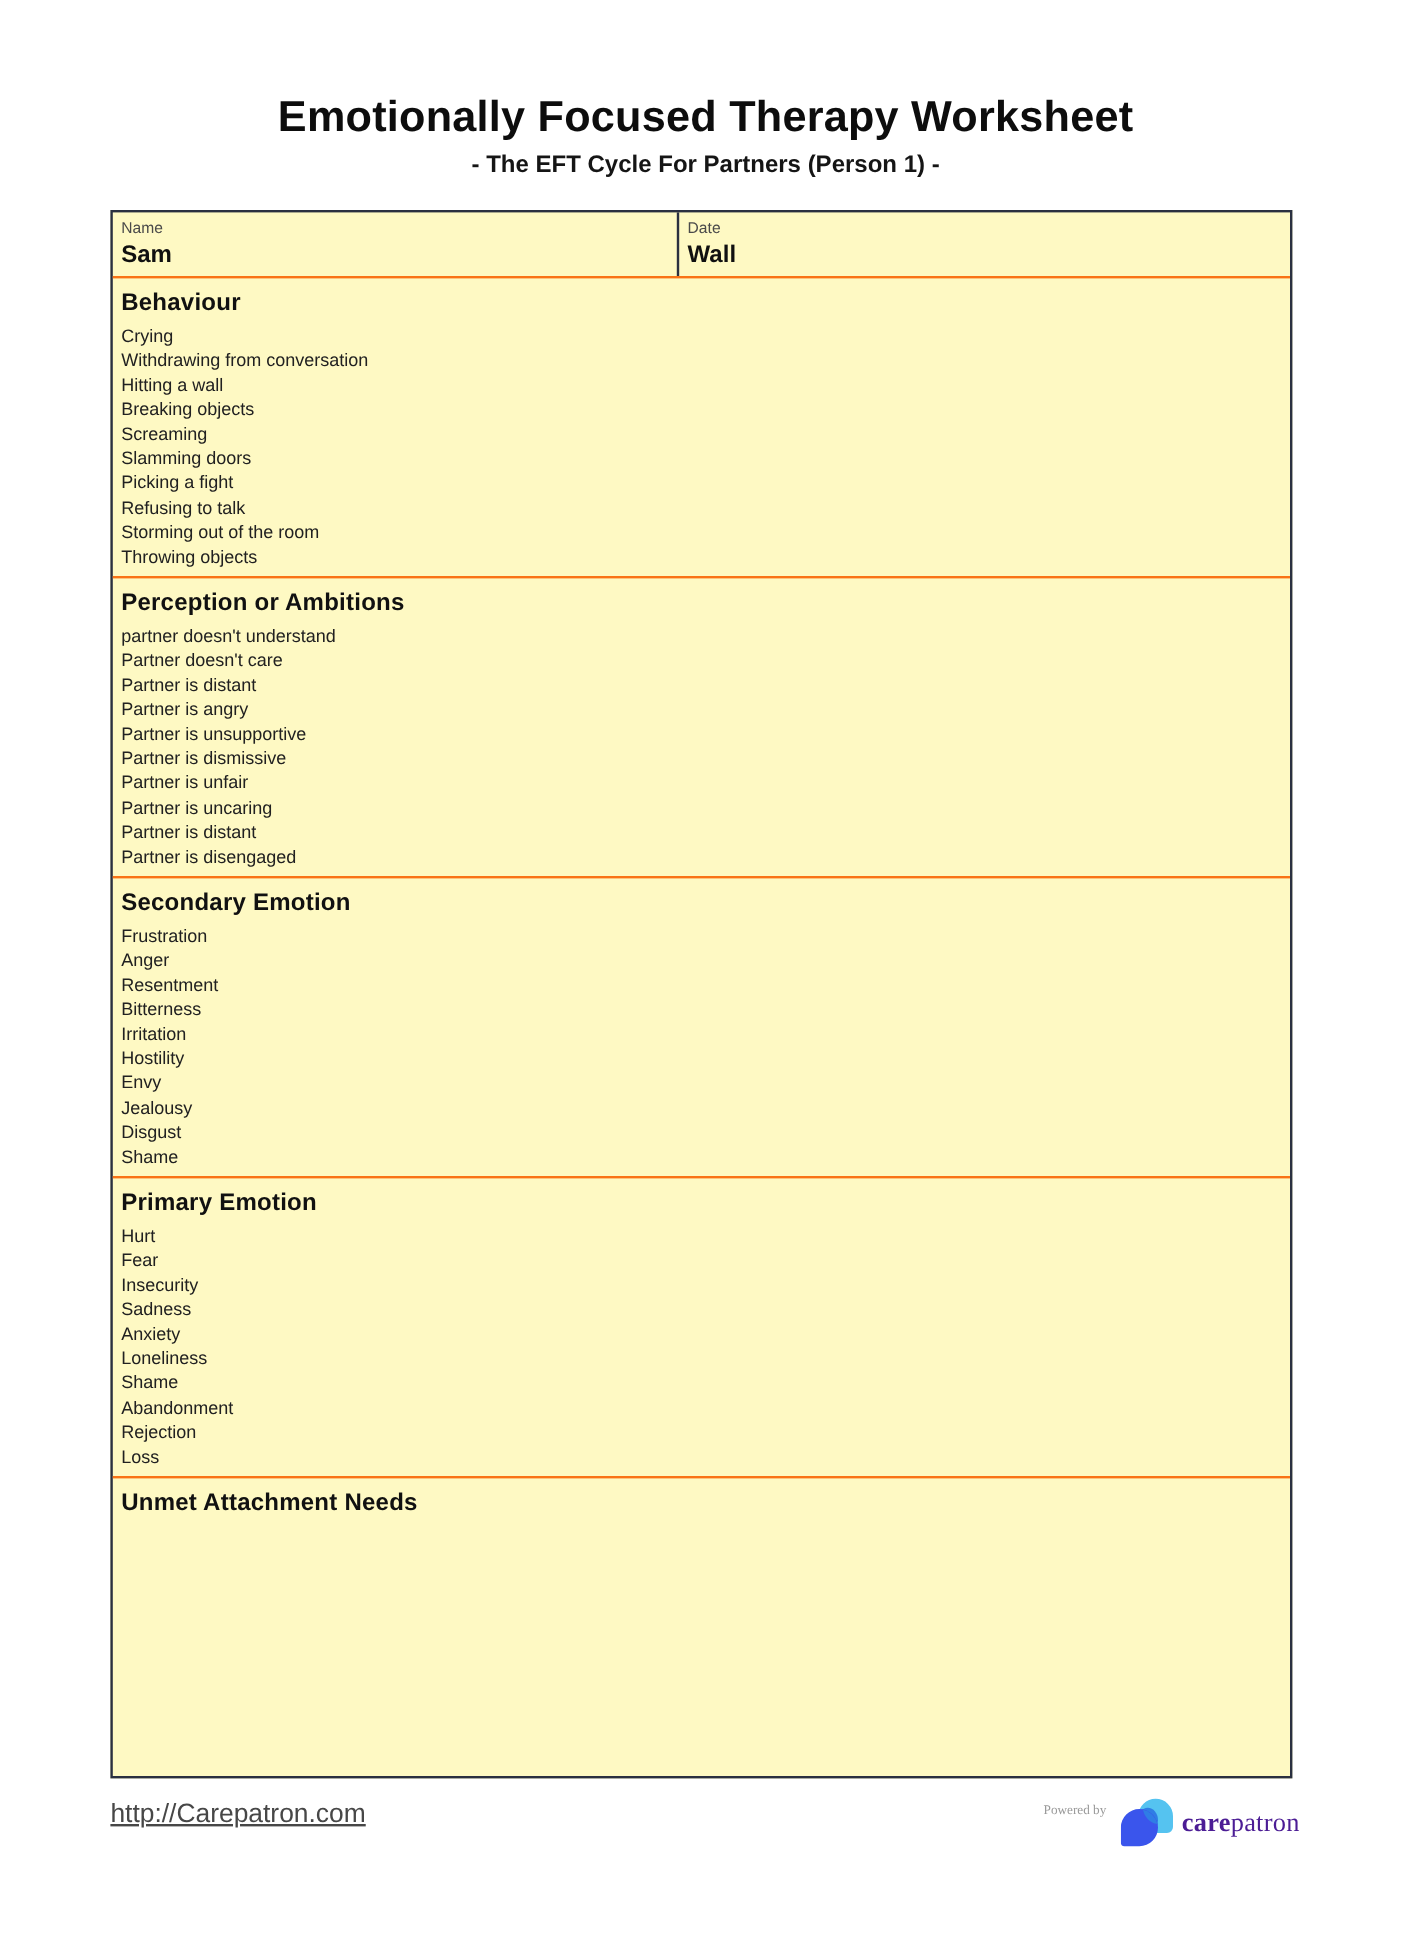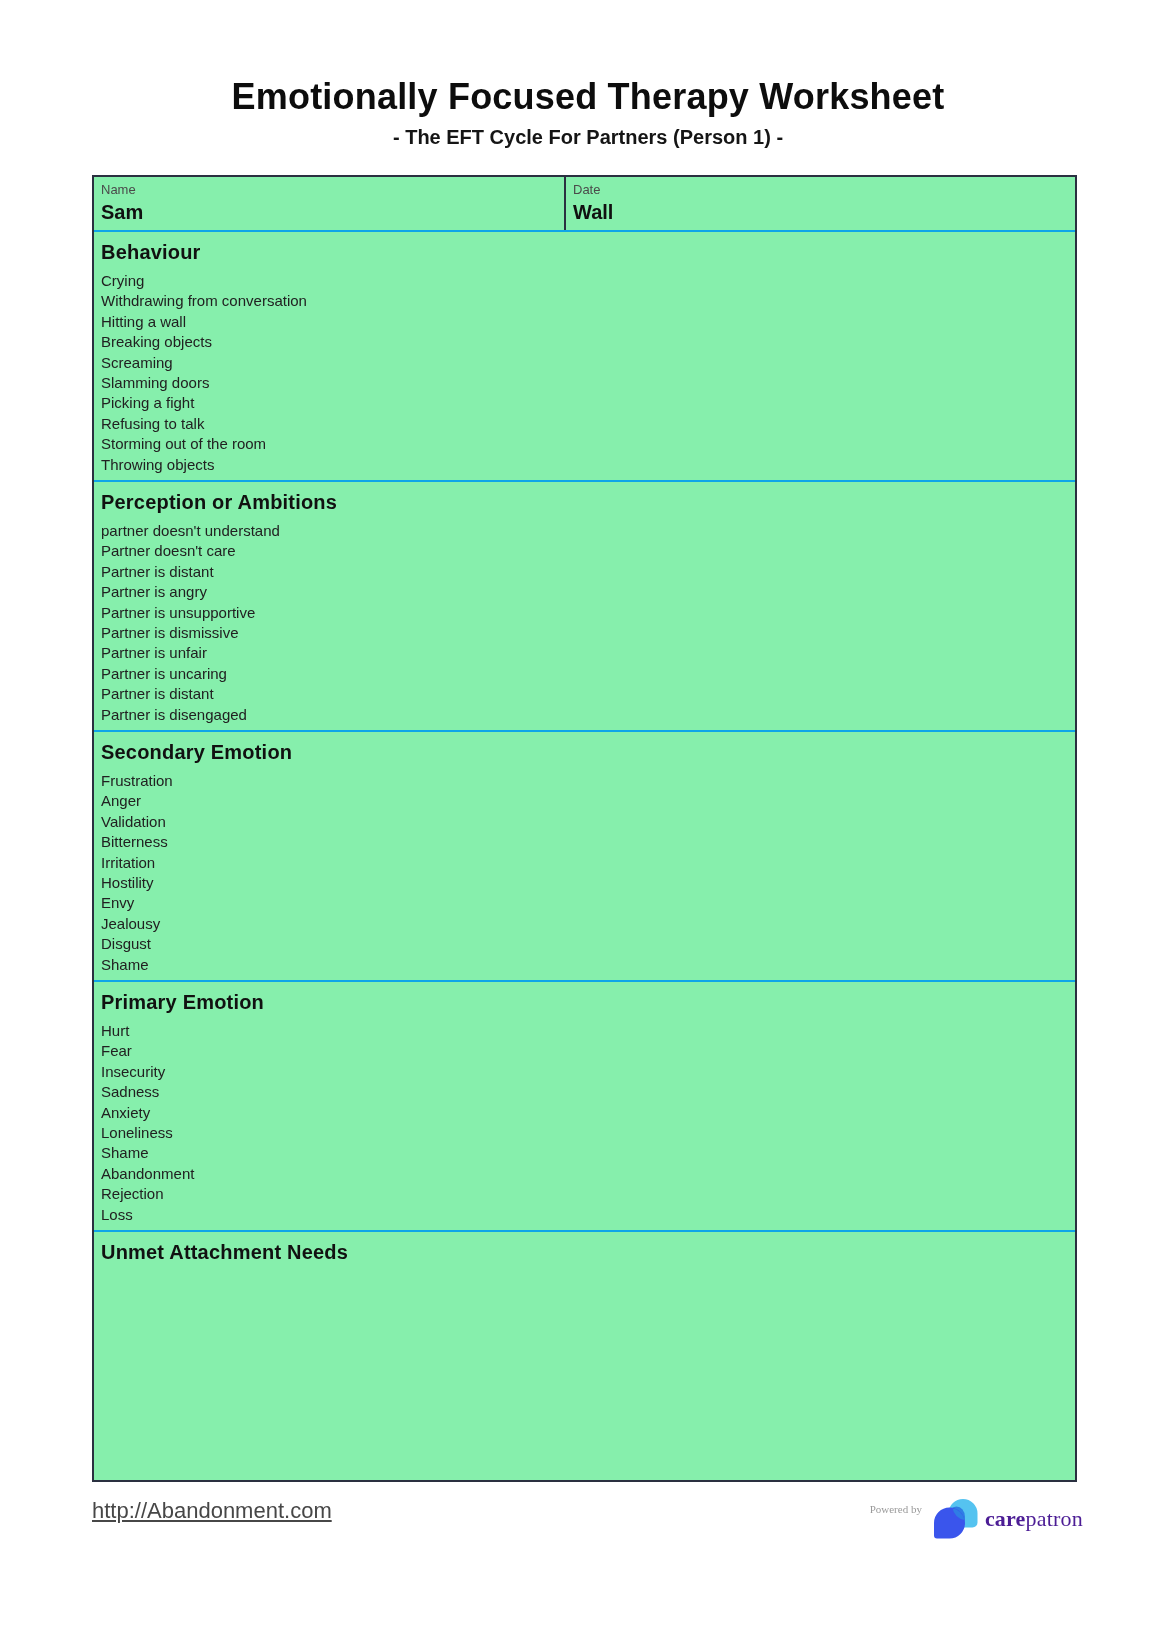--- a/index.html
+++ b/index.html
@@ -35,21 +35,21 @@
     font-size: 20px;
     font-weight: bold;
     color: #151515;
   }
   .worksheet {
     position: absolute;
     left: 92px;
     top: 175px;
     width: 985px;
     border: 2px solid #2a3040;
-    background: #86efac;
+    background: #fef9c3;
   }
   .field-row {
     display: flex;
     height: 53px;
   }
   .field {
     padding: 5px 8px 4px 7px;
     overflow: hidden;
   }
   .field.name-cell {
@@ -64,21 +64,21 @@
   }
   .field-value {
     font-size: 20px;
     color: #101010;
     line-height: 24px;
     margin-top: 3px;
     font-weight: bold;
   }
   .sheet-section {
     height: 250px;
-    border-top: 2px solid #0ea5e9;
+    border-top: 2px solid #f97316;
     padding: 6px 10px 0 7px;
     overflow: hidden;
   }
   .sheet-section h2 {
     font-size: 20px;
     font-weight: bold;
     color: #111111;
     margin: 3px 0 7px 0;
     letter-spacing: 0.2px;
   }
@@ -178,21 +178,21 @@
           <div class="line">Partner is distant</div>
           <div class="line">Partner is disengaged</div>
         </div>
     </section>
 
     <section class="sheet-section">
       <h2>Secondary Emotion</h2>
       <div class="items">
           <div class="line">Frustration</div>
           <div class="line">Anger</div>
-          <div class="line">Validation</div>
+          <div class="line">Resentment</div>
           <div class="line">Bitterness</div>
           <div class="line">Irritation</div>
           <div class="line">Hostility</div>
           <div class="line">Envy</div>
           <div class="line">Jealousy</div>
           <div class="line">Disgust</div>
           <div class="line">Shame</div>
         </div>
     </section>
 
@@ -211,21 +211,21 @@
           <div class="line">Loss</div>
         </div>
     </section>
 
     <section class="sheet-section">
       <h2>Unmet Attachment Needs</h2>
     </section>
 
   </div>
 
-  <a class="footer-link" href="#">http://Abandonment.com</a>
+  <a class="footer-link" href="#">http://Carepatron.com</a>
 
   <div class="brand">
     <span class="powered">Powered by</span>
     <span class="logo-icon">
       <svg width="44" height="42" viewBox="0 0 44 42" xmlns="http://www.w3.org/2000/svg">
 
         <path d="M29 1 a14.5 14.5 0 0 1 14.5 14.5 v 9 a5 5 0 0 1 -5 5 h -9.5 a14.5 14.5 0 0 1 -14.5 -14.5 a14.5 14.5 0 0 1 14.5 -14 z" fill="#55c3f0"></path>
 
         <ellipse cx="22.5" cy="19" rx="8.5" ry="10.5" fill="#2f7de5"></ellipse>
 

